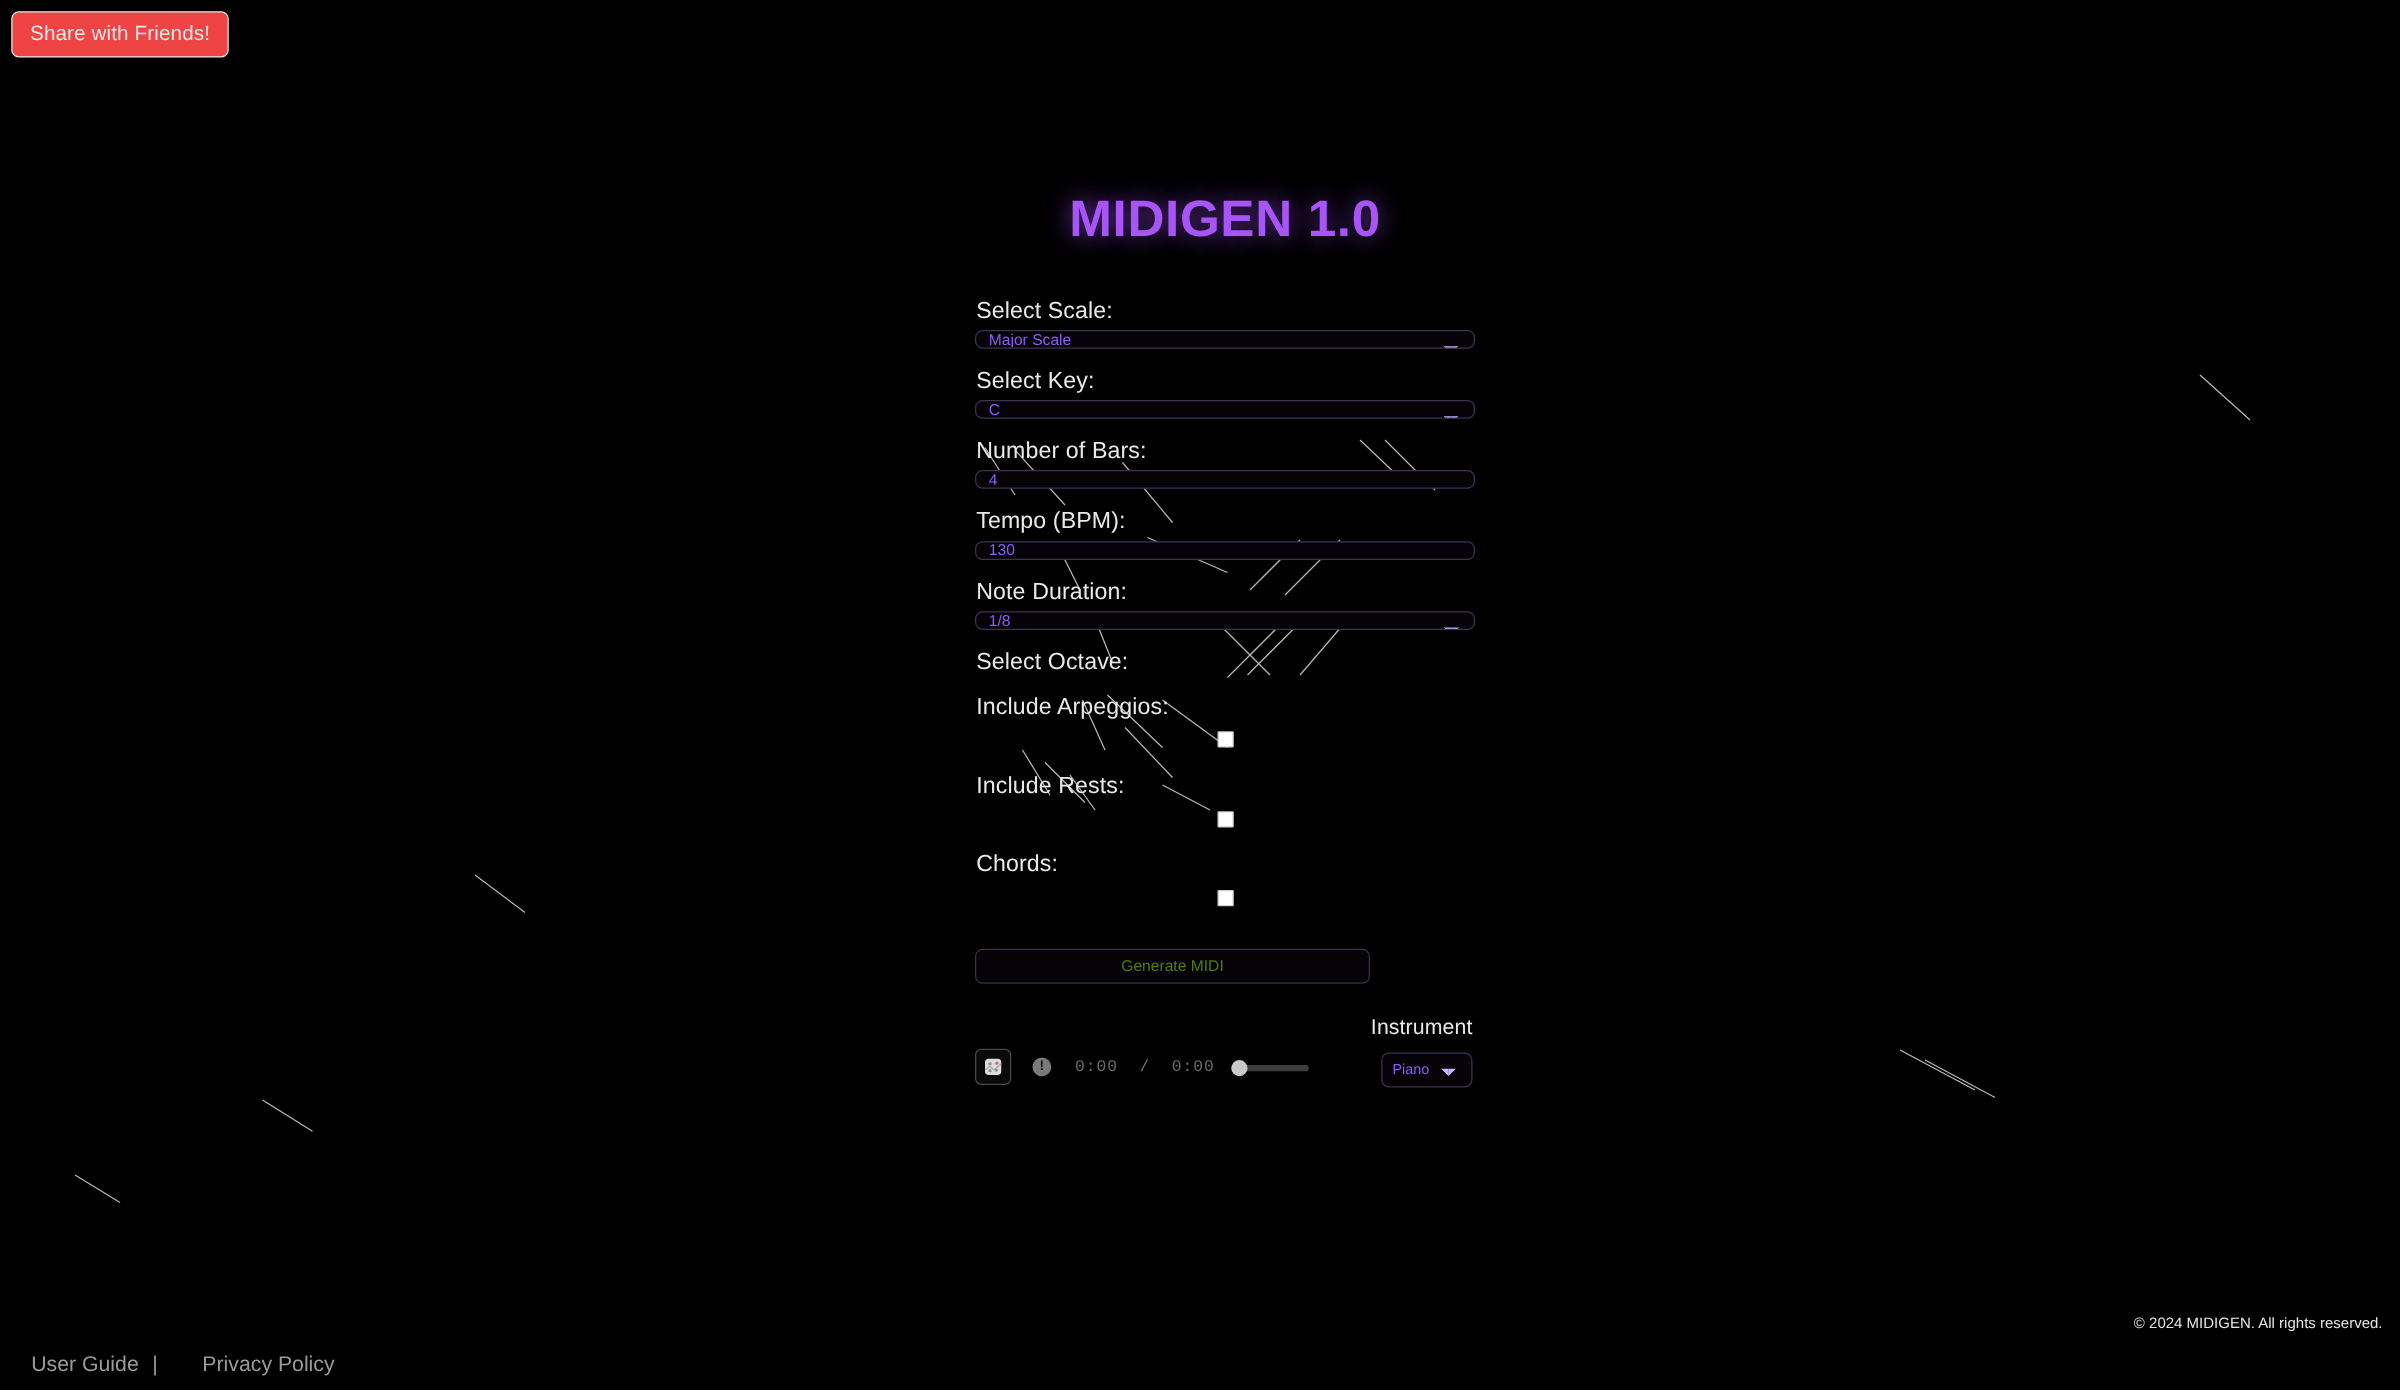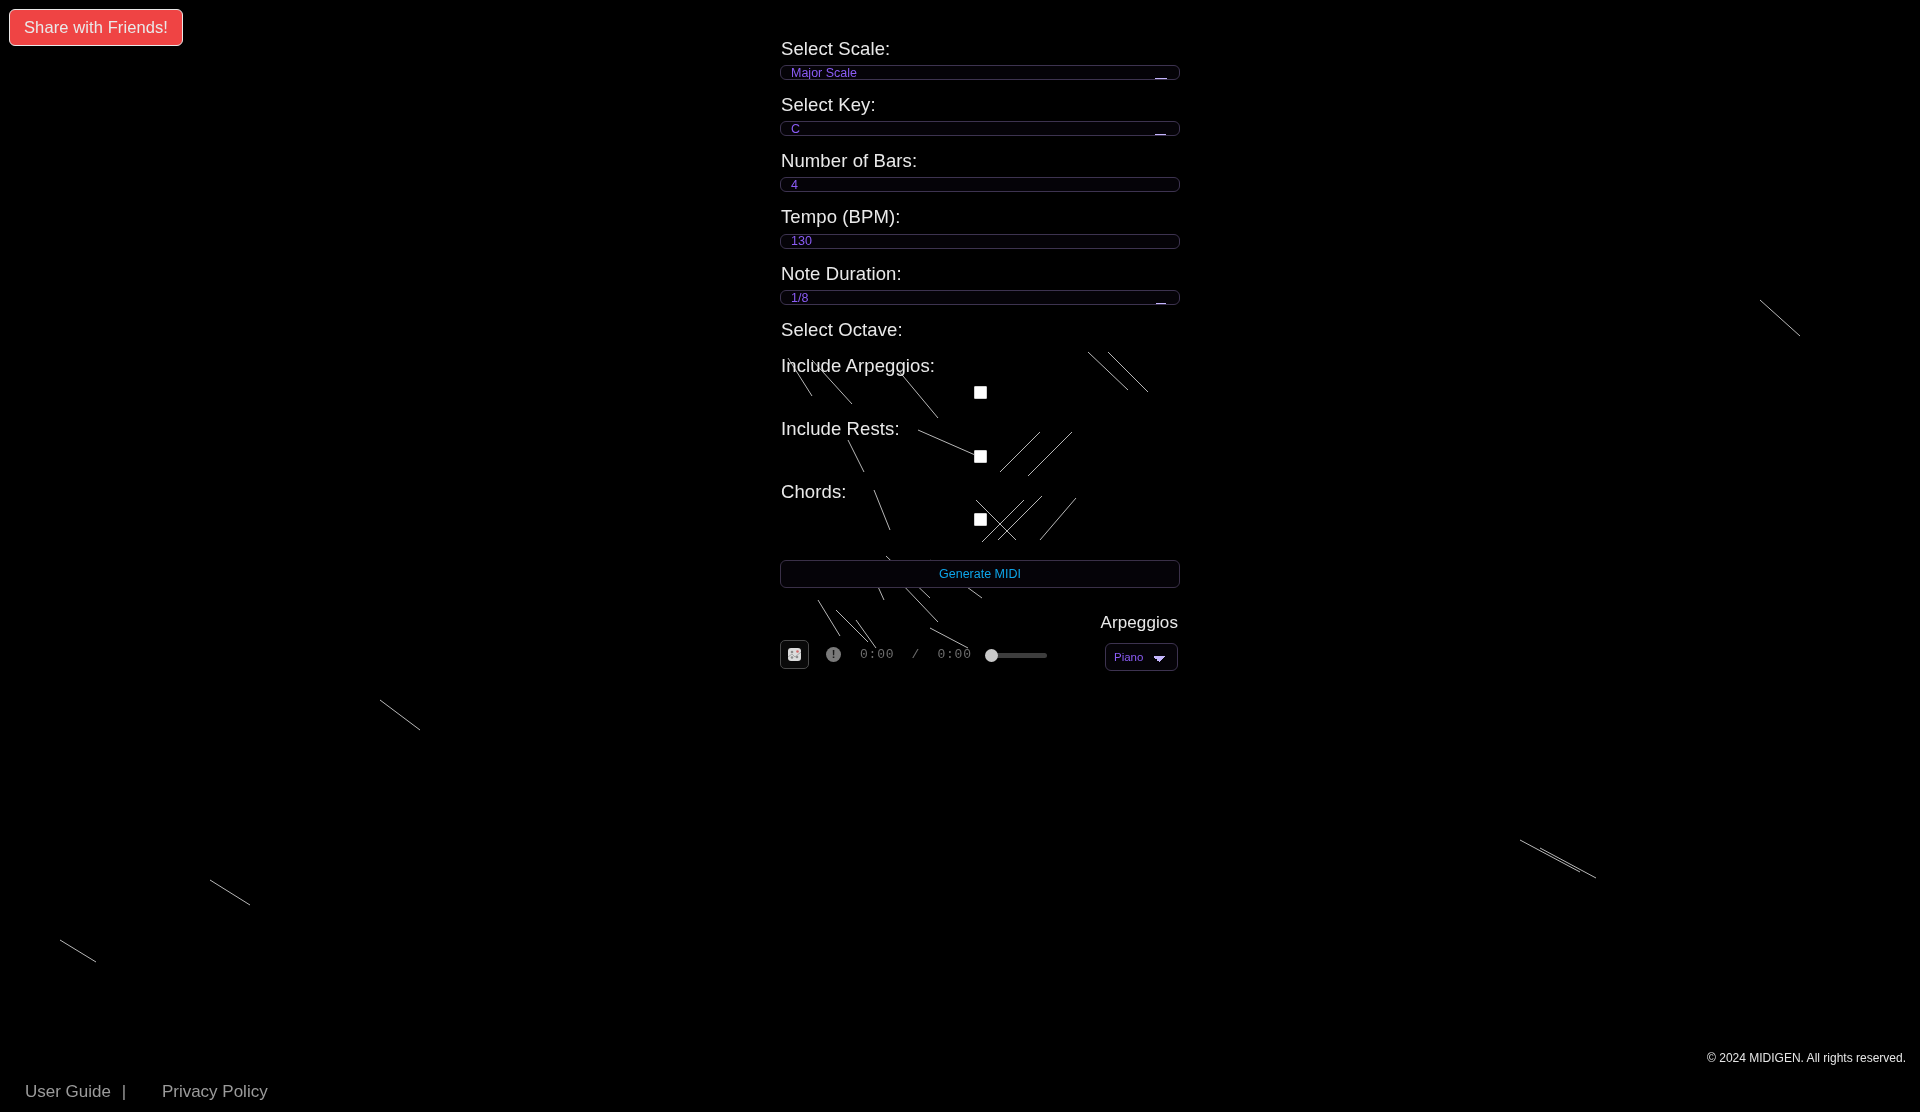--- a/index.html
+++ b/index.html
@@ -114,27 +114,27 @@
     background: #ffffff;
     border: 1px solid #d0d0d0;
     border-radius: 1px;
     appearance: none;
     -webkit-appearance: none;
     cursor: pointer;
   }
 
   .gen-btn {
     display: block;
-    width: 400px;
+    width: 316px;
     height: 28px;
     margin-top: 30px;
     background: #050308;
     border: 1px solid #3a3048;
     border-radius: 6px;
-    color: #0ea5e9;
+    color: #4d7c0f;
     font-size: 12.5px;
     font-family: "Liberation Sans", sans-serif;
     cursor: pointer;
   }
 
   
   .player-wrap {
     position: relative;
     width: 400px;
     margin-top: 34px;
@@ -280,20 +280,21 @@
       <line x1="210" y1="880" x2="250" y2="905"></line>
       <line x1="60" y1="940" x2="96" y2="962"></line>
       <line x1="1760" y1="300" x2="1800" y2="336"></line>
     </g>
   </svg>
 
   <button class="share-btn">Share with Friends!</button>
 
   <div class="app">
 
+    <h1 class="title">MIDIGEN 1.0</h1>
 
     <div class="field-label first">Select Scale:</div>
     <select class="ctl">
       <option>Major Scale</option>
     </select>
 
     <div class="field-label">Select Key:</div>
     <select class="ctl">
       <option>C</option>
     </select>
@@ -323,21 +324,21 @@
 
     <div class="field-label">Chords:</div>
     <div class="chk-row">
       <input class="chk" type="checkbox" style="">
     </div>
 
     <button class="gen-btn">Generate MIDI</button>
 
     <div class="player-wrap">
 
-      <div class="instrument-label">Arpeggios</div>
+      <div class="instrument-label">Instrument</div>
       <select class="ctl instrument-select">
         <option>Piano</option>
       </select>
 
       <div class="player">
 
         <div class="broken-img">
           <svg width="17" height="17" viewBox="0 0 17 17">
             <rect x="2" y="2" width="13" height="13" rx="3" fill="#dcdcdc"></rect>
             <circle cx="6" cy="6" r="1.3" fill="#8c8c8c"></circle>

